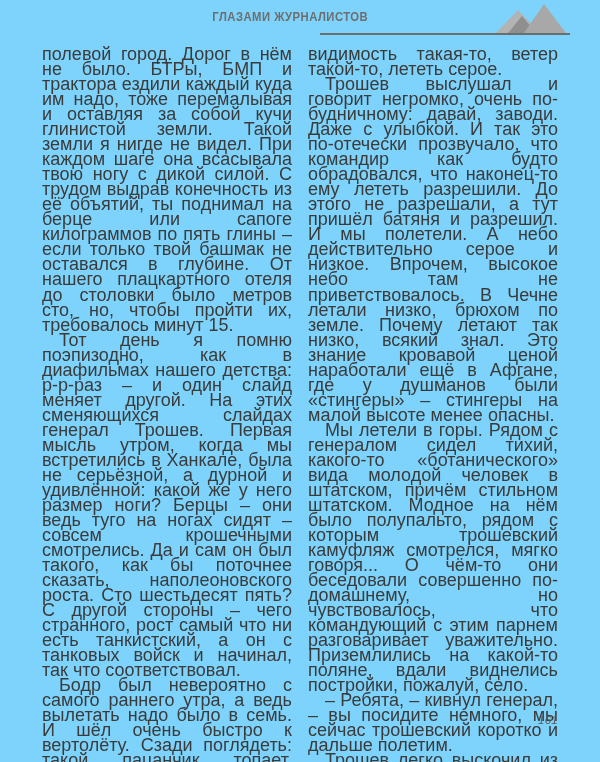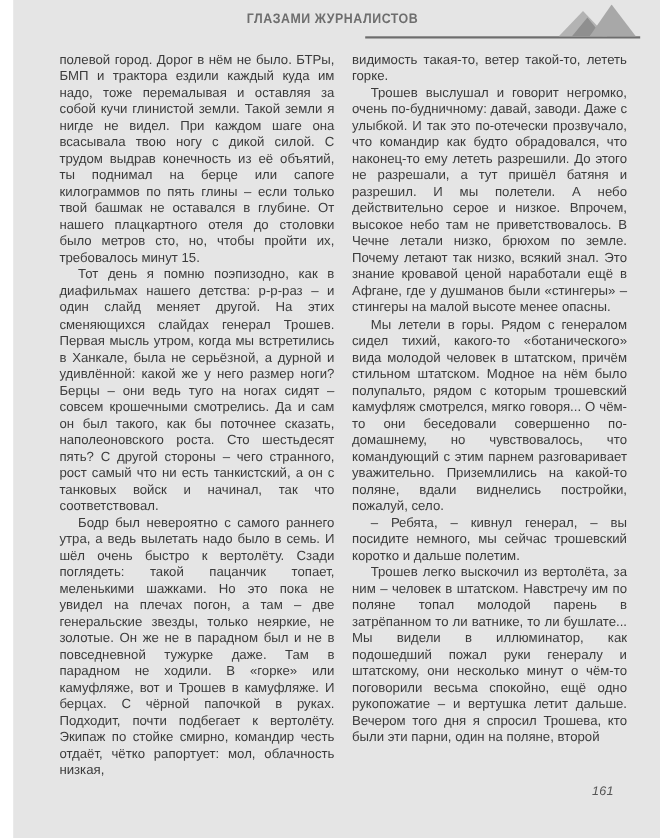--- a/index.html
+++ b/index.html
@@ -12,22 +12,21 @@
     height: 762px;
     position: relative;
     font-family: "Liberation Sans", sans-serif;
     color: #3a3a3a;
     overflow: hidden;
   }
 
   .page {
     position: absolute;
     inset: 0;
-    background: #e5e5e5;
-    margin-left: 12px;
+    background: #7dd3fc;
   }
 
   
   .header {
     position: absolute;
     left: 0;
     top: 0;
     width: 600px;
     height: 42px;
   }
@@ -65,21 +64,21 @@
     position: absolute;
     left: 42px;
     top: 47px;
     width: 516px;
     height: 650px;
     display: flex;
     gap: 16px;
   }
   .col {
     width: 250px;
-    font-size: 12px;
+    font-size: 18px;
     line-height: 15.03px;
     text-align: justify;
     text-justify: inter-word;
     color: #3b3b3b;
     hyphens: manual;
   }
   .col p {
     margin: 0;
   }
   .col p.indent {
@@ -118,21 +117,21 @@
 
   <div class="columns">
 
     <div class="col">
       <p>полевой город. Дорог в нём не было. БТРы, БМП и трактора ездили каждый куда им надо, тоже перемалывая и оставляя за собой кучи глинистой земли. Такой земли я нигде не видел. При каждом шаге она всасывала твою ногу с дикой силой. С трудом выдрав конечность из её объятий, ты поднимал на берце или сапоге килограммов по пять глины – если только твой башмак не оставался в глубине. От нашего плацкартного отеля до столовки было метров сто, но, чтобы пройти их, требовалось минут 15.</p>
       <p class="indent">Тот день я помню поэпизодно, как в диафильмах нашего детства: р-р-раз – и один слайд меняет другой. На этих сменяющихся слайдах генерал Трошев. Первая мысль утром, когда мы встретились в Ханкале, была не серьёзной, а дурной и удивлённой: какой же у него размер ноги? Берцы – они ведь туго на ногах сидят – совсем крошечными смотрелись. Да и сам он был такого, как бы поточнее сказать, наполеоновского роста. Сто шестьдесят пять? С другой стороны – чего странного, рост самый что ни есть танкистский, а он с танковых войск и начинал, так что соответствовал.</p>
       <p class="indent">Бодр был невероятно с самого раннего утра, а ведь вылетать надо было в семь. И шёл очень быстро к вертолёту. Сзади поглядеть: такой пацанчик топает, меленькими шажками. Но это пока не увидел на плечах погон, а там – две генеральские звезды, только неяркие, не золотые. Он же не в парадном был и не в повседневной тужурке даже. Там в парадном не ходили. В «горке» или камуфляже, вот и Трошев в камуфляже. И берцах. С чёрной папочкой в руках. Подходит, почти подбегает к вертолёту. Экипаж по стойке смирно, командир честь отдаёт, чётко рапортует: мол, облачность низкая,</p>
     </div>
 
     <div class="col">
-      <p>видимость такая-то, ветер такой-то, лететь горке.</p>
+      <p>видимость такая-то, ветер такой-то, лететь серое.</p>
       <p class="indent">Трошев выслушал и говорит негромко, очень по-будничному: давай, заводи. Даже с улыбкой. И так это по-отечески прозвучало, что командир как будто обрадовался, что наконец-то ему лететь разрешили. До этого не разрешали, а тут пришёл батяня и разрешил. И мы полетели. А небо действительно серое и низкое. Впрочем, высокое небо там не приветствовалось. В Чечне летали низко, брюхом по земле. Почему летают так низко, всякий знал. Это знание кровавой ценой наработали ещё в Афгане, где у душманов были «стингеры» – стингеры на малой высоте менее опасны.</p>
       <p class="indent">Мы летели в горы. Рядом с генералом сидел тихий, какого-то «ботанического» вида молодой человек в штатском, причём стильном штатском. Модное на нём было полупальто, рядом с которым трошевский камуфляж смотрелся, мягко говоря... О чём-то они беседовали совершенно по-домашнему, но чувствовалось, что командующий с этим парнем разговаривает уважительно. Приземлились на какой-то поляне, вдали виднелись постройки, пожалуй, село.</p>
       <p class="indent">– Ребята, – кивнул генерал, – вы посидите немного, мы сейчас трошевский коротко и дальше полетим.</p>
       <p class="indent">Трошев легко выскочил из вертолёта, за ним – человек в штатском. Навстречу им по поляне топал молодой парень в затрёпанном то ли ватнике, то ли бушлате... Мы видели в иллюминатор, как подошедший пожал руки генералу и штатскому, они несколько минут о чём-то поговорили весьма спокойно, ещё одно рукопожатие – и вертушка летит дальше. Вечером того дня я спросил Трошева, кто были эти парни, один на поляне, второй</p>
     </div>
 
   </div>
 
   <div class="folio">161</div>
 

